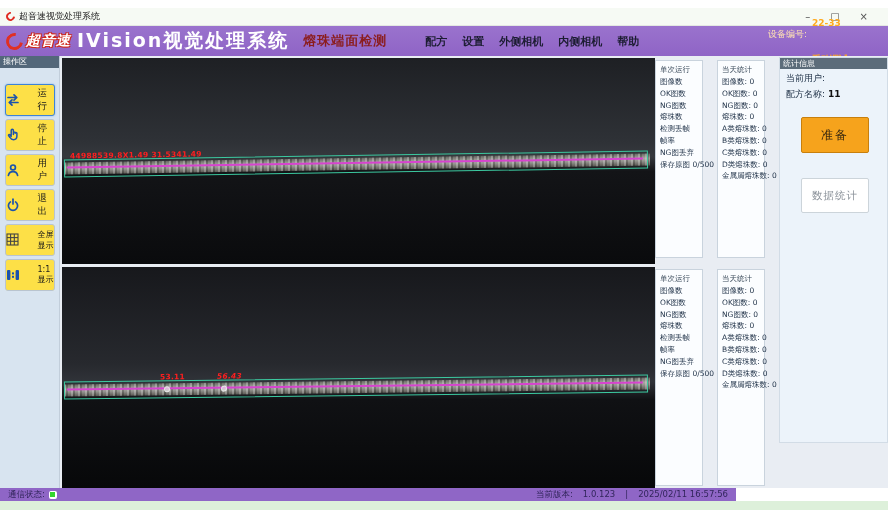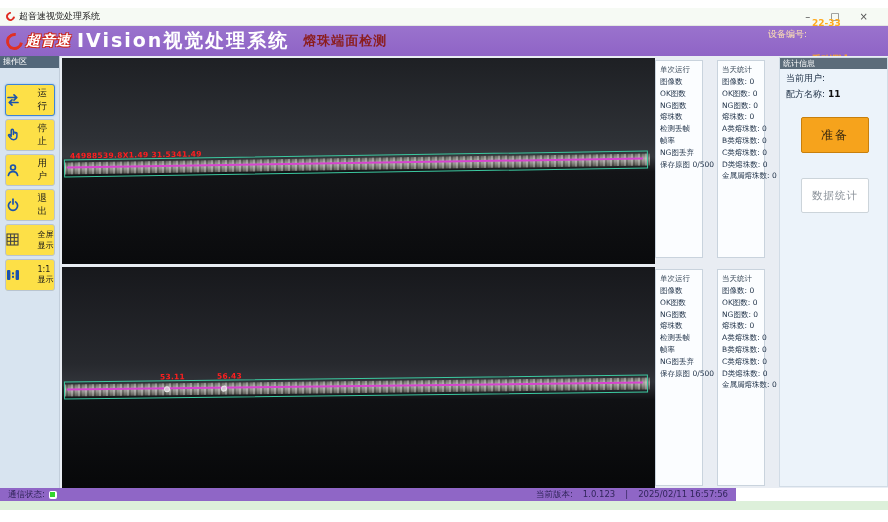--- a/index.html
+++ b/index.html
@@ -80,21 +80,21 @@
     position:absolute;width:48px;background:#fbfdff;border:1px solid #c9d3dd;box-sizing:border-box;
     padding:2px 0 0 4px;
   }
   .g-title{font-size:7.5px;color:#3a4a5a;height:13px;line-height:13px;}
   .g-row{font-size:7.5px;color:#22344a;height:11.8px;line-height:11.8px;white-space:nowrap;}
   .gb-sr-top{left:655px;top:4px;height:198px;}
   .gb-dy-top{left:717px;top:4px;height:198px;}
   .gb-sr-bot{left:655px;top:213px;height:217px;}
   .gb-dy-bot{left:717px;top:213px;height:217px;}
   
-  .info{position:absolute;left:779px;top:1px;width:109px;height:430px;background:#ecf3fa;border:1px solid #d2dce6;box-sizing:border-box;}
+  .info{position:absolute;left:779px;top:1px;width:109px;height:386px;background:#ecf3fa;border:1px solid #d2dce6;box-sizing:border-box;}
   .info-title{height:11px;background:#5c6c7a;color:#fff;font-size:8px;line-height:11px;padding-left:3px;}
   .info-row{font-size:9px;color:#22344a;padding:3px 0 0 6px;}
   .info-row b{color:#111;}
   .btn-prepare{
     position:absolute;left:21px;top:59px;width:66px;height:34px;
     background:#f6a31c;border:1px solid #c87f0c;border-radius:2px;
     font-size:12px;color:#3a2a10;display:flex;align-items:center;justify-content:center;
     letter-spacing:2px;cursor:pointer;
   }
   .btn-stats{
@@ -124,20 +124,32 @@
     <span>□</span>
     <span>×</span>
   </div>
 </div>
 
 <div class="header">
   <span class="logo-swirl"></span>
   <span class="brand">超音速</span>
   <span class="app-title">IVision视觉处理系统</span>
   <span class="subtitle">熔珠端面检测</span>
+  <nav class="menu">
+
+      <span class="menu-item">配方</span>
+
+      <span class="menu-item">设置</span>
+
+      <span class="menu-item">外侧相机</span>
+
+      <span class="menu-item">内侧相机</span>
+
+      <span class="menu-item">帮助</span>
+    </nav>
   <div class="hdr-right">
     <span class="hl">设备编号:</span>
     <span class="hv">22-33</span>
     <span class="hl">运行模式:</span>
     <span class="hv">手动调试</span>
   </div>
 </div>
 
 <div class="main">
 
@@ -213,21 +225,21 @@
       <span class="ann" style="top:-11px;left:6px;">44988539.8X1.49  31.5341.49</span>
     </div>
   </div>
 
   <div class="cam cam-bottom">
     <div class="strip-wrap">
       <div class="strip"></div>
       <div class="green-box"></div>
       <div class="mag-line"></div>
       <span class="ann" style="top:-11px;left:96px;">53.11</span>
-      <span class="ann" style="top:-11px;left:153px;">56.43</span>
+      <span class="ann" style="top:-11px;left:153px;font-style:italic;">56.43</span>
       <span class="marker" style="left:100px;"></span>
       <span class="marker" style="left:157px;"></span>
     </div>
   </div>
 
   <div class="group gb-sr-top">
     <div class="g-title">单次运行</div>
     <div>
 
     <div class="g-row">图像数</div>

